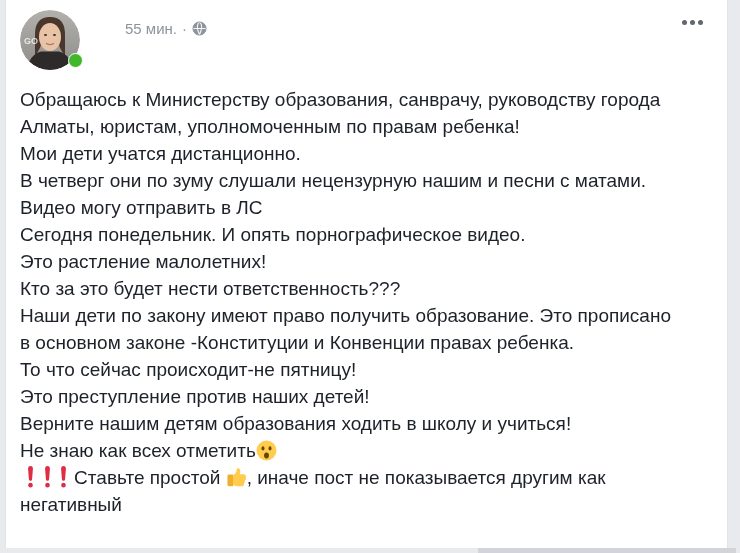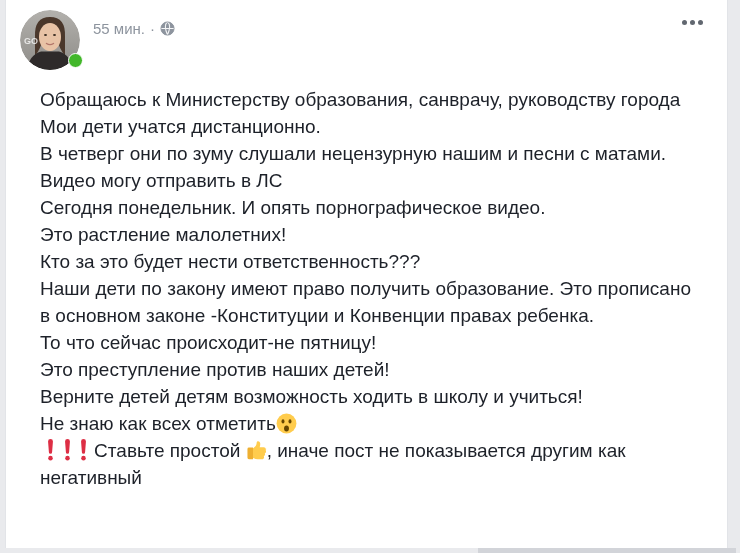--- a/index.html
+++ b/index.html
@@ -23,30 +23,30 @@
   .online-dot{
     position:absolute;right:-3px;bottom:2px;width:15px;height:15px;border-radius:50%;
     background:#42b72a;border:1px solid #ffffff;box-sizing:border-box;
   }
   .header-text{margin-left:13px;padding-top:5px;min-width:0;}
   .title-line{font-size:17px;line-height:21px;color:#54699e;}
   .author{color:#365899;font-weight:bold;cursor:pointer;}
   .ctx{color:#54699e;}
   .ctx.link{cursor:pointer;}
   .meta-line{margin-top:5px;display:flex;align-items:center;font-size:15px;color:#8d949e;}
-  .timestamp{cursor:pointer;}
+  .timestamp{cursor:pointer;margin-left:32px;}
   .sep{margin:0 5px;}
   .globe{width:15px;height:15px;display:inline-block;}
   .menu-btn{
     position:absolute;right:18px;top:14px;border:none;background:none;padding:6px;
     display:flex;gap:3px;align-items:center;cursor:pointer;
   }
   .mdot{width:5px;height:5px;border-radius:50%;background:#616770;display:block;}
   
-  .post-body{padding:16px 14px 0 14px;margin-left:20px;}
+  .post-body{padding:16px 14px 0 14px;}
   .post-line{
     font-size:19px;line-height:27px;color:#1d2129;
     white-space:pre-wrap;word-wrap:break-word;
   }
   .emoji{width:21px;height:21px;vertical-align:-4px;display:inline-block;}
   .emoji.excl{width:9px;height:22px;vertical-align:-4px;margin:0 1px;}
   
   .bottom-strip{position:absolute;left:0;bottom:0;width:740px;height:5px;background:#e9eaed;}
   .bottom-dark{position:absolute;left:478px;bottom:0;width:258px;height:5px;background:#d2d4d9;}
   .svgdefs{position:absolute;width:0;height:0;}
@@ -121,31 +121,32 @@
 
       <button class="menu-btn" aria-label="Actions for this post">
         <span class="mdot"></span>
         <span class="mdot"></span>
         <span class="mdot"></span>
       </button>
     </div>
 
     <div class="post-body" id="post-body">
         <div class="post-line">Обращаюсь к Министерству образования, санврачу, руководству города</div>
+        <div class="post-line">Алматы, юристам, уполномоченным по правам ребенка!</div>
         <div class="post-line">Мои дети учатся дистанционно.</div>
         <div class="post-line">В четверг они по зуму слушали нецензурную нашим и песни с матами.</div>
         <div class="post-line">Видео могу отправить в ЛС</div>
         <div class="post-line">Сегодня понедельник. И опять порнографическое видео.</div>
         <div class="post-line">Это растление малолетних!</div>
         <div class="post-line">Кто за это будет нести ответственность???</div>
         <div class="post-line">Наши дети по закону имеют право получить образование. Это прописано</div>
         <div class="post-line">в основном законе -Конституции и Конвенции правах ребенка.</div>
         <div class="post-line">То что сейчас происходит-не пятницу!</div>
         <div class="post-line">Это преступление против наших детей!</div>
-        <div class="post-line">Верните детей детям возможность ходить в школу и учиться!</div>
+        <div class="post-line">Верните нашим детям образования ходить в школу и учиться!</div>
         <div class="post-line">Не знаю как всех отметить<svg class="emoji" viewBox="0 0 36 36">
             <use href="#sym-frown"></use>
           </svg></div>
         <div class="post-line"> <svg class="emoji excl" viewBox="0 0 12 36">
             <use href="#sym-excl"></use>
           </svg> <svg class="emoji excl" viewBox="0 0 12 36">
             <use href="#sym-excl"></use>
           </svg> <svg class="emoji excl" viewBox="0 0 12 36">
             <use href="#sym-excl"></use>
           </svg> Ставьте простой <svg class="emoji" viewBox="0 0 36 36">

